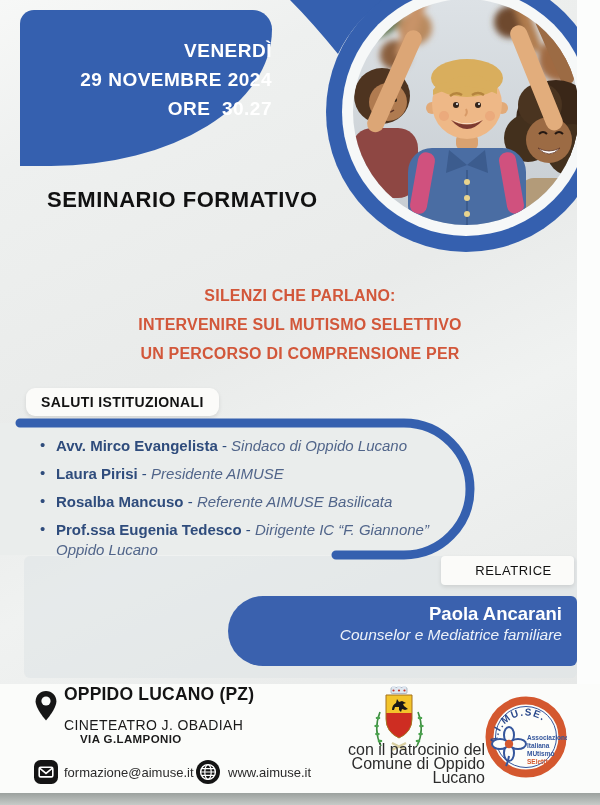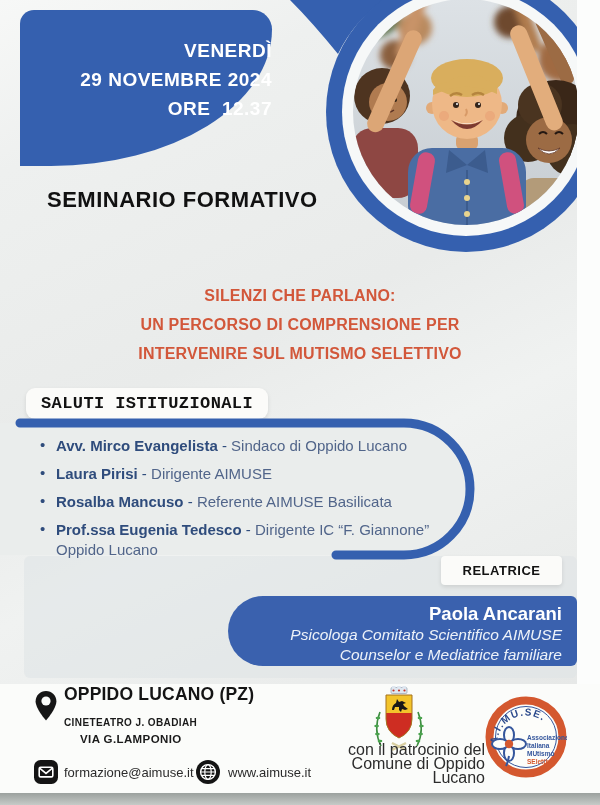--- a/index.html
+++ b/index.html
@@ -13,42 +13,42 @@
     padding:26px 0 0 27px;box-sizing:border-box;color:#fff;font-weight:800;
     font-size:19px;line-height:29px;letter-spacing:.5px;}
   .date-box div{white-space:pre;text-align:right;}
   .kicker{position:absolute;left:32px;top:172px;margin:15px;font-size:22px;font-weight:800;
     color:#111;letter-spacing:.5px;}
   .title{position:absolute;left:30px;top:281px;width:540px;text-align:center;color:#d2573a;
     font-size:16px;font-weight:800;line-height:29px;letter-spacing:.2px;}
   .relatrice-band{position:absolute;left:24px;top:556px;width:553px;height:122px;
     background:#dfe4e6;opacity:.55;border-radius:6px;}
   .saluti-badge{position:absolute;left:26px;top:388px;background:#fbfbf9;border-radius:9px;
-    padding:6px 15px;font-size:17px;font-weight:800;color:#121212;letter-spacing:.4px;
-    box-shadow:0 2px 4px rgba(0,0,0,.10);font-family:Liberation Mono, monospace;}
+    padding:6px 15px;font-size:14px;font-weight:800;color:#121212;letter-spacing:.4px;
+    box-shadow:0 2px 4px rgba(0,0,0,.10);}
   .speakers-panel{position:absolute;left:0;top:416px;width:478px;height:146px;}
   .speakers-panel svg{position:absolute;left:0;top:0;}
   .speakers-panel ul{position:absolute;left:40px;top:20px;width:414px;margin:0;padding:0;list-style:none;}
   .speakers-panel li{position:relative;padding-left:16px;font-size:15px;line-height:20px;
     margin-bottom:8px;color:#2f4c7c;}
   .speakers-panel li .blt{position:absolute;left:0;top:-1px;color:#2f4c7c;font-size:15px;}
   .speakers-panel .nm{font-weight:700;color:#2f4c7c;}
   .speakers-panel .sep{color:#2f4c7c;}
-  .speakers-panel .role{color:#51658a;}
+  .speakers-panel .role{font-style:italic;color:#51658a;}
   .relatrice-badge{position:absolute;left:441px;top:556px;width:121px;height:29px;background:#fbfbf9;
     border-radius:4px;display:flex;align-items:center;justify-content:center;
-    font-size:13px;font-weight:700;color:#121212;letter-spacing:.5px;box-shadow:0 2px 4px rgba(0,0,0,.10);}
+    font-size:13px;font-weight:400;color:#121212;letter-spacing:.5px;box-shadow:0 2px 4px rgba(0,0,0,.10);padding-left:12px;}
   .relatrice-panel{position:absolute;left:228px;top:596px;width:349px;height:70px;background:#3a61ae;
     border-radius:35px 6px 6px 35px;box-sizing:border-box;text-align:right;padding:7px 15px 0 0;color:#fff;}
   .relatrice-panel .rname{font-size:18.5px;font-weight:800;line-height:22px;}
   .relatrice-panel .rrole{font-size:15.5px;font-style:italic;color:#edf2f9;line-height:20px;}
   .footer{position:absolute;left:0;top:684px;width:600px;height:109px;background:#fbfcfa;}
   .footer .abs{position:absolute;}
   .city{left:64px;top:0;font-size:17.5px;font-weight:800;color:#141414;letter-spacing:.2px;}
-  .venue{left:64px;top:33px;font-size:10px;font-weight:700;color:#1a1a1a;letter-spacing:.4px;}
+  .venue{left:64px;top:33px;font-size:14px;font-weight:400;color:#1a1a1a;letter-spacing:.4px;}
   .street{left:80px;top:49px;font-size:11.5px;font-weight:700;color:#1a1a1a;letter-spacing:.4px;}
   .contact-text{top:81px;font-size:13px;color:#2b2b2b;}
   .patronage{left:330px;top:59px;width:155px;text-align:right;font-size:16px;color:#2c2c2c;line-height:14px;}
   .bottom-bar{position:absolute;left:0;top:793px;width:600px;height:12px;
     background:linear-gradient(#9ba19e,#c6cac7);}
 </style>
 </head>
 <body>
 
 <div class="stage">
@@ -134,63 +134,62 @@
         <path d="M453 120 q14 8 28 0 q-14 7 -28 0 Z" fill="#ffffff"></path>
         <circle cx="444" cy="116" r="5" fill="#e89b72" opacity=".5"></circle>
         <circle cx="490" cy="116" r="5" fill="#e89b72" opacity=".5"></circle>
       </g>
     </g>
   </svg>
 
   <div class="date-box">
     <div>VENERDÌ</div>
     <div>29 NOVEMBRE 2024</div>
-    <div>ORE  12.37</div>
+    <div>ORE  30.27</div>
   </div>
 
   <div class="right-margin"></div>
 
   <h1 class="kicker">SEMINARIO FORMATIVO</h1>
 
   <div class="title">
     <div>SILENZI CHE PARLANO:</div>
+    <div>INTERVENIRE SUL MUTISMO SELETTIVO</div>
     <div>UN PERCORSO DI COMPRENSIONE PER</div>
-    <div>INTERVENIRE SUL MUTISMO SELETTIVO</div>
   </div>
 
   <div class="relatrice-band"></div>
 
   <div class="saluti-badge">SALUTI ISTITUZIONALI</div>
 
   <div class="speakers-panel">
     <svg width="478" height="146" viewBox="0 0 478 146">
       <path d="M0 7 H404 A66 66 0 0 1 470 73 A66 66 0 0 1 404 139 H0 Z" fill="#eaedec"></path>
       <path d="M20 7 H404 A66 66 0 0 1 470 73 A66 66 0 0 1 404 139 H336" fill="none" stroke="#3560af" stroke-width="9" stroke-linecap="round"></path>
     </svg>
     <ul>
       <li>
         <span class="blt">•</span><span class="nm">Avv. Mirco Evangelista</span><span class="sep"> - </span><span class="role">Sindaco di Oppido Lucano</span>
       </li>
       <li>
-        <span class="blt">•</span><span class="nm">Laura Pirisi</span><span class="sep">  - </span><span class="role">Dirigente AIMUSE</span>
+        <span class="blt">•</span><span class="nm">Laura Pirisi</span><span class="sep">  - </span><span class="role">Presidente AIMUSE</span>
       </li>
       <li>
         <span class="blt">•</span><span class="nm">Rosalba Mancuso</span><span class="sep"> - </span><span class="role">Referente AIMUSE Basilicata</span>
       </li>
       <li>
         <span class="blt">•</span><span class="nm">Prof.ssa Eugenia Tedesco</span><span class="sep"> - </span><span class="role">Dirigente IC “F. Giannone” Oppido Lucano</span>
       </li>
     </ul>
   </div>
 
   <div class="relatrice-badge">RELATRICE</div>
 
   <div class="relatrice-panel">
     <div class="rname">Paola Ancarani</div>
-    <div class="rrole">Psicologa Comitato Scientifico AIMUSE</div>
     <div class="rrole">Counselor e Mediatrice familiare</div>
   </div>
 
   <div class="footer">
     <svg class="abs" style="left:34px;top:6px" width="24" height="32" viewBox="0 0 24 32">
       <path d="M12 1C6.2 1 1.6 5.6 1.6 11.3c0 7.6 10.4 19.2 10.4 19.2s10.4-11.6 10.4-19.2C22.4 5.6 17.8 1 12 1z" fill="#161616"></path>
       <circle cx="12" cy="11" r="4.6" fill="#fbfcfa"></circle>
     </svg>
     <div class="abs city">OPPIDO LUCANO (PZ)</div>
     <div class="abs venue">CINETEATRO J. OBADIAH</div>

